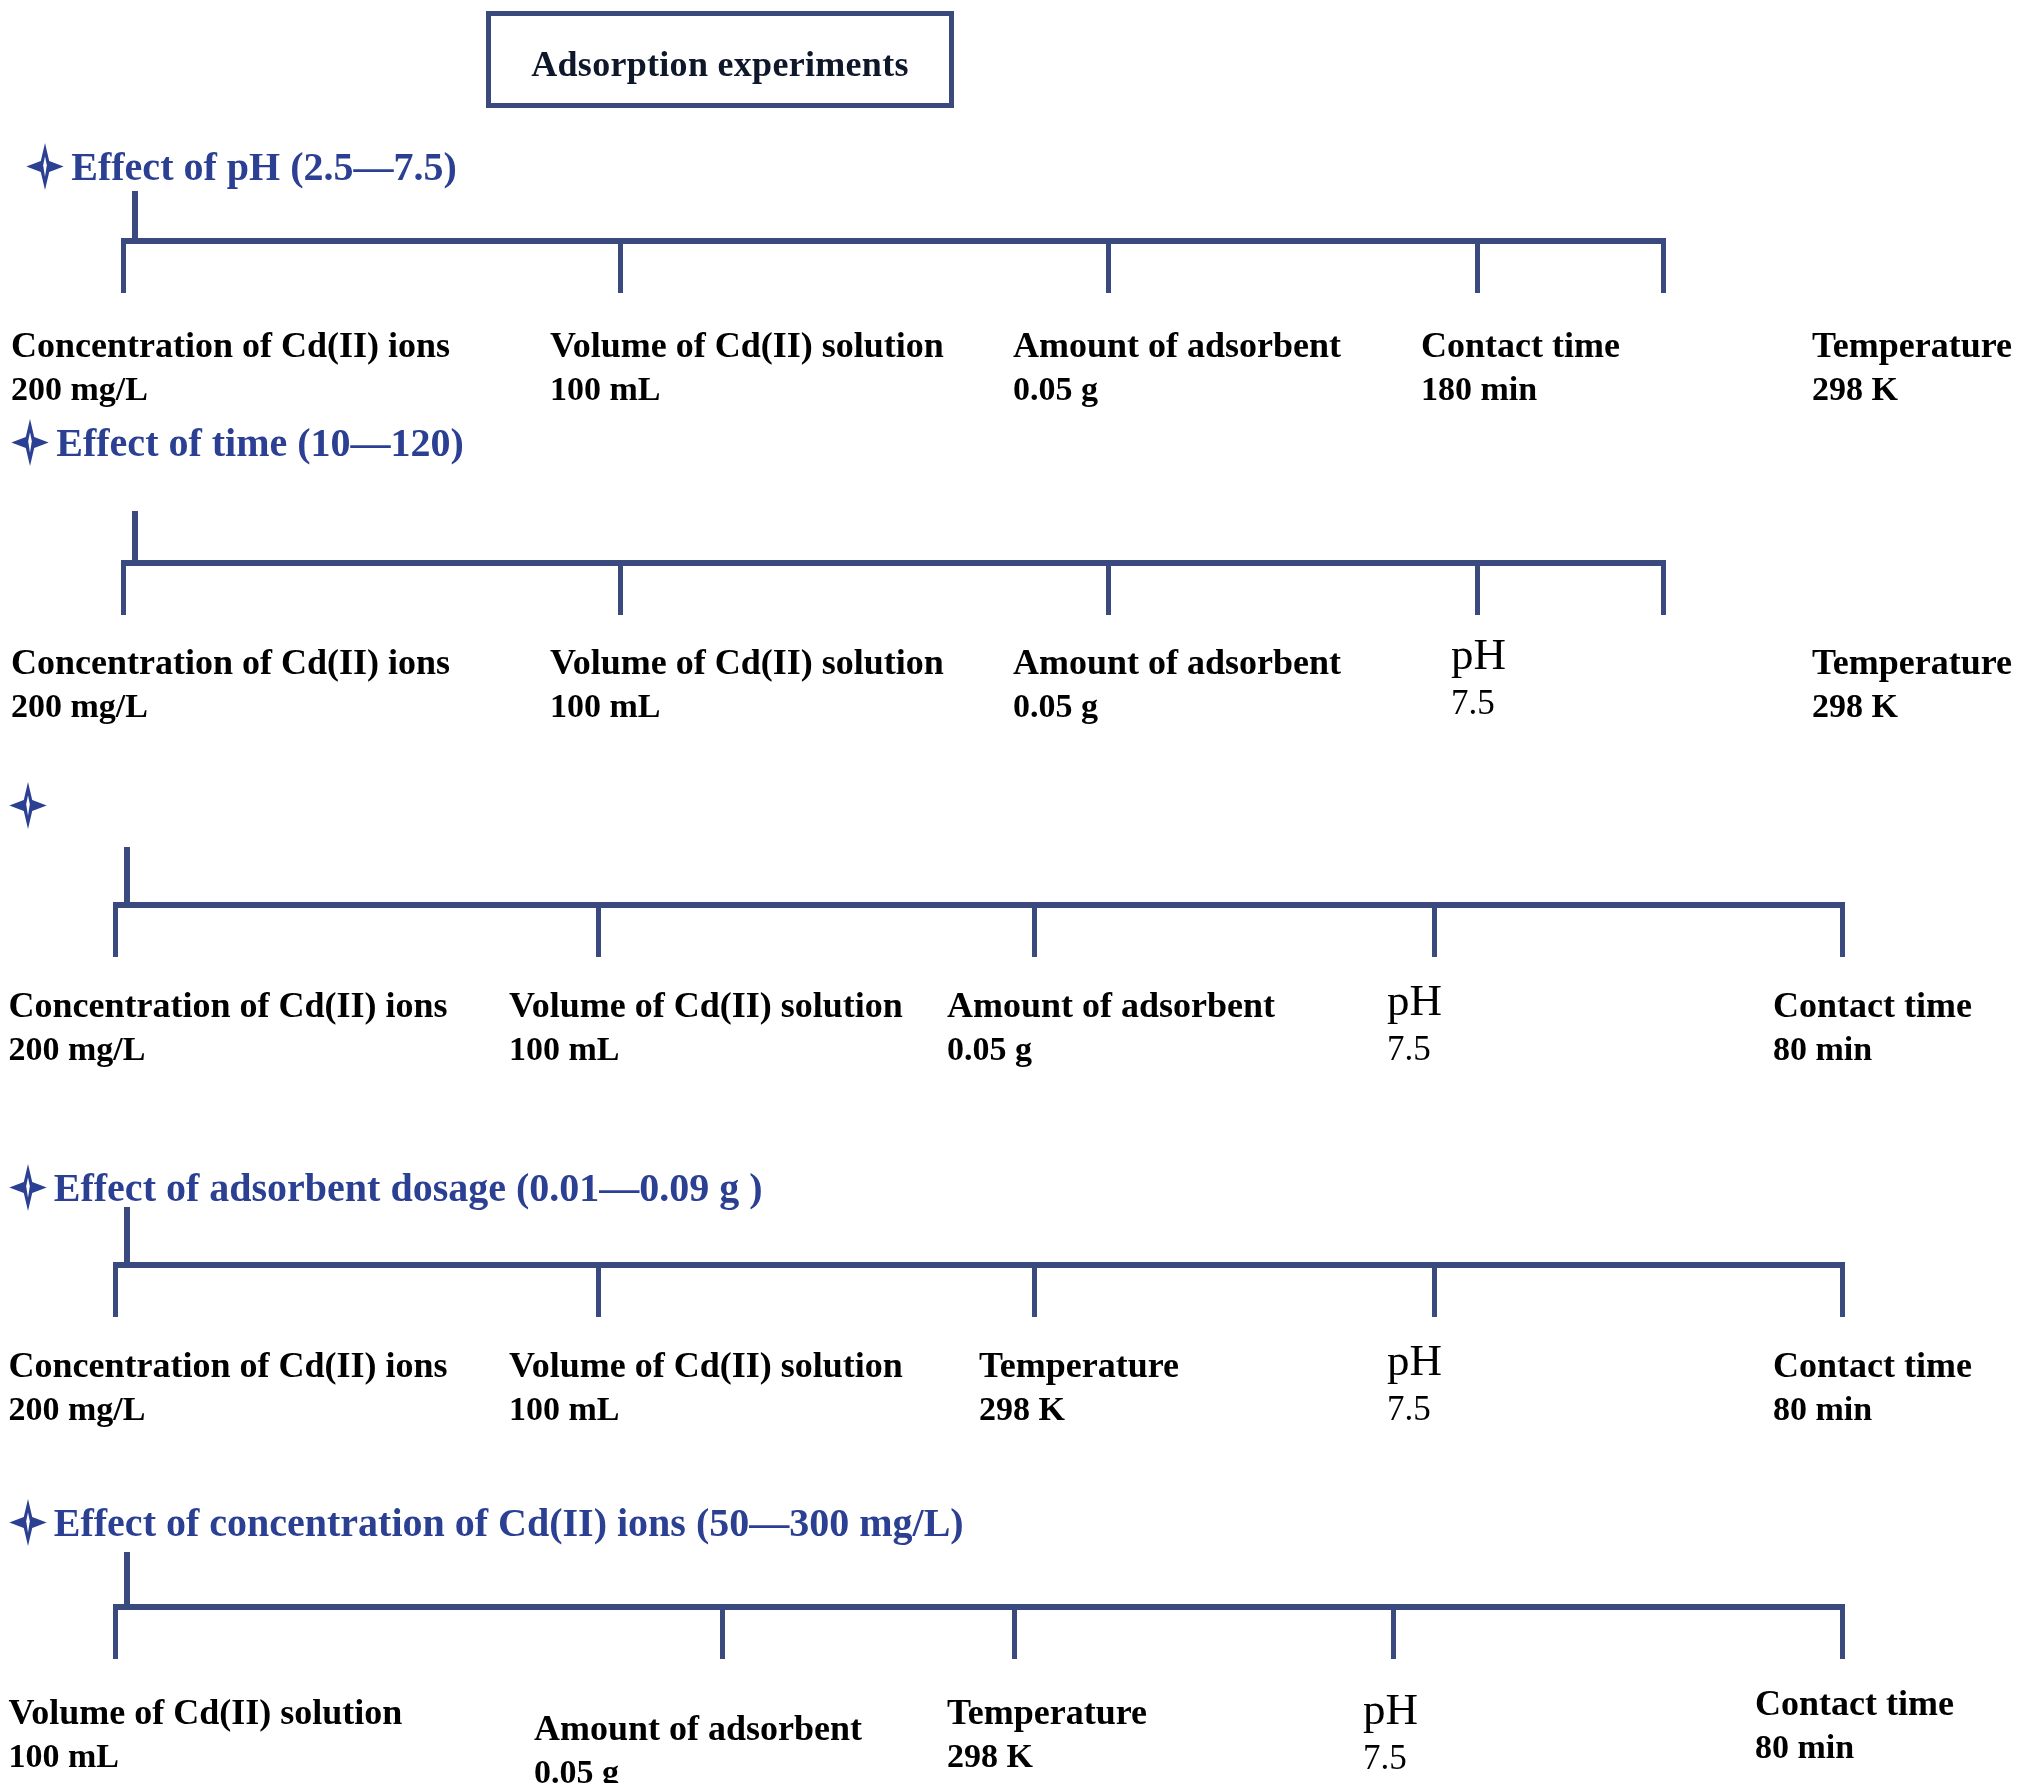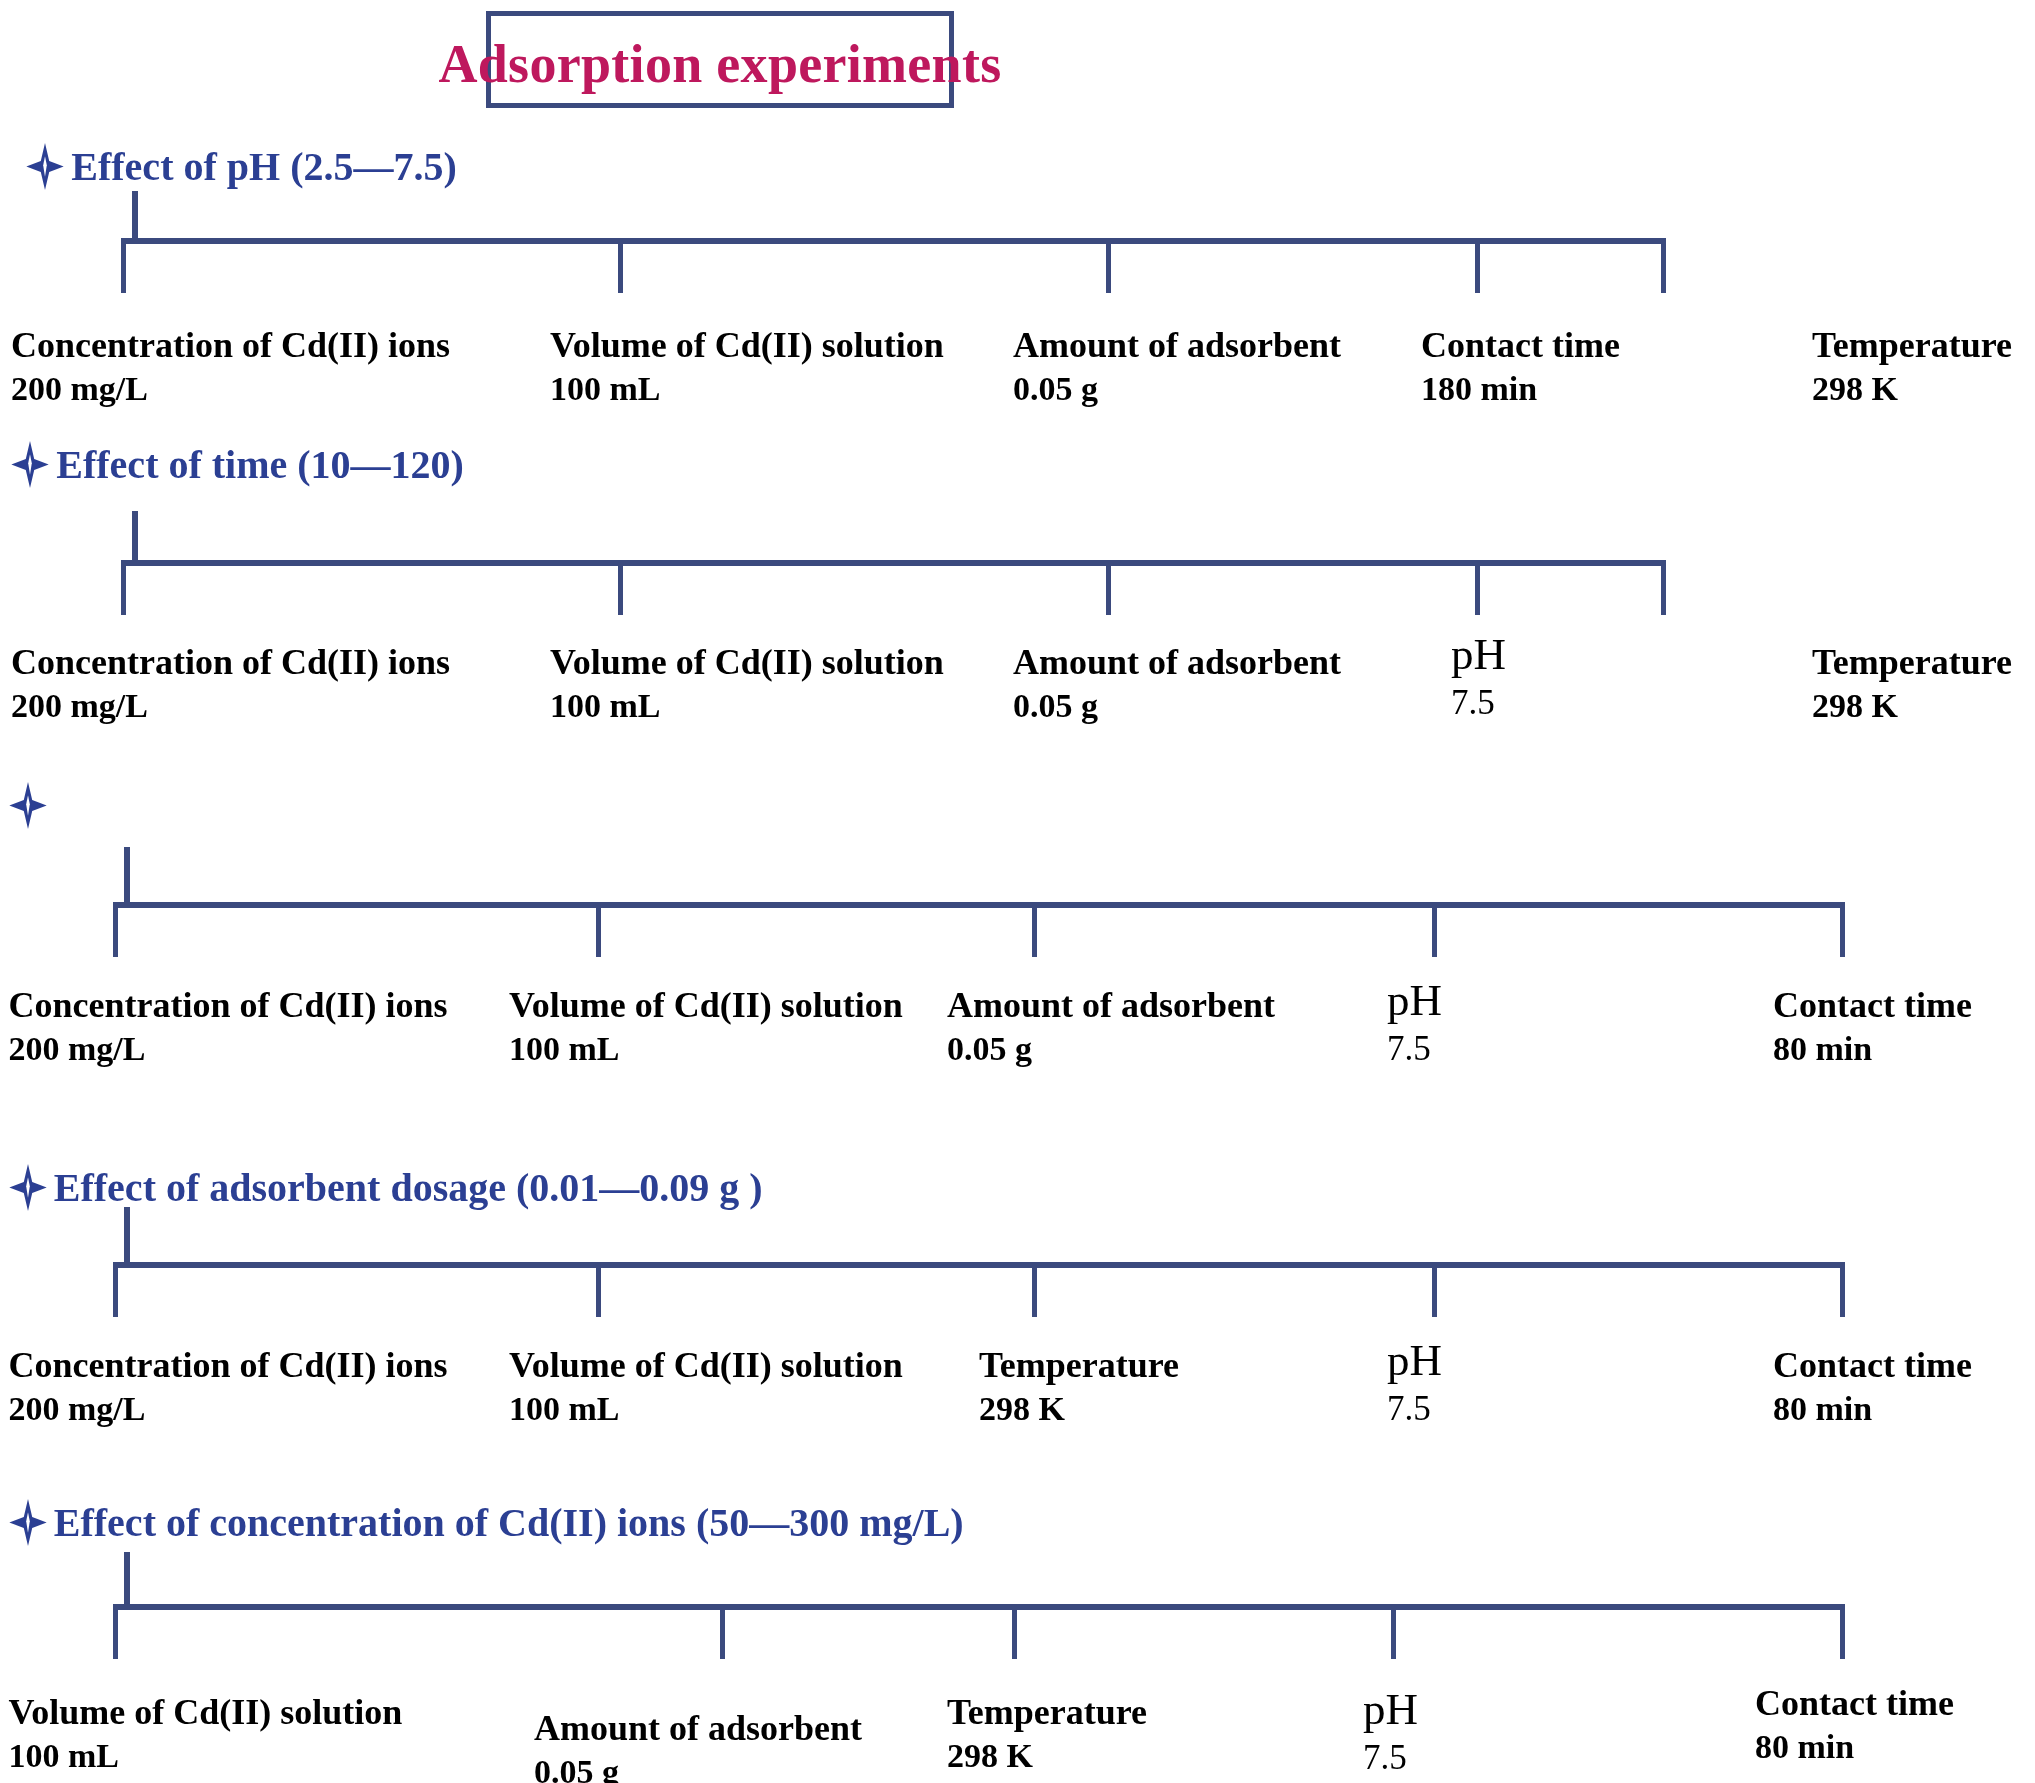--- a/index.html
+++ b/index.html
@@ -27,23 +27,23 @@
     box-sizing: border-box;
     width: 100%;
     height: 100%;
     border: 5.5px solid #3b4a7e;
     background: #ffffff;
     display: flex;
     align-items: center;
     justify-content: center;
   }
   .title-text {
-    font-size: 54px;
+    font-size: 36px;
     font-weight: bold;
-    color: #be185d;
+    color: #0f172a;
     letter-spacing: 0.3px;
     white-space: nowrap;
     margin-top: 8px;
   }
 
   
   .section {
     position: absolute;
     left: 0;
     width: 2035px;
@@ -164,21 +164,21 @@
     <span class="p-val">180 min</span>
   </div>
   <div class="param" style="left:1812px; top:304px;">
     <span class="p-name">Temperature</span>
     <span class="p-val">298 K</span>
   </div>
 </div>
 
 <div class="section" style="top:0;">
 
-  <div class="section-header" style="left:11px; top:441px;">
+  <div class="section-header" style="left:11px; top:419px;">
     <svg class="sparkle-icon" width="38" height="47" viewBox="0 0 62 78">
       <path d="M31 0 L38 30 L62 39 L38 48 L31 78 L24 48 L0 39 L24 30 Z" fill="#2b3f93"></path>
       <path d="M31 22 L34 37 L31 56 L28 37 Z" fill="#ffffff"></path>
     </svg>
     <span class="section-title">Effect of time (10—120)</span>
   </div>
 
   <div class="bracket" style="left:121px; top:560px; width:1545px; height:61px;">
     <div class="bracket-bar" style="width:1545px;"></div>
     <div class="bracket-stem" style="left:11px; top:-49px; height:50px;"></div>

